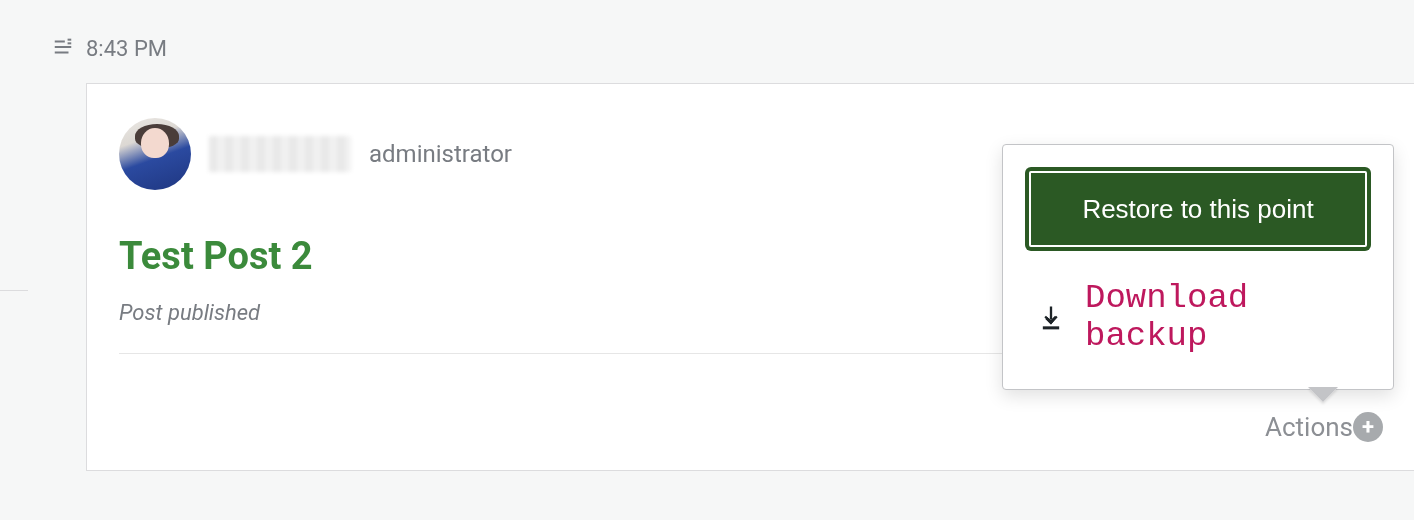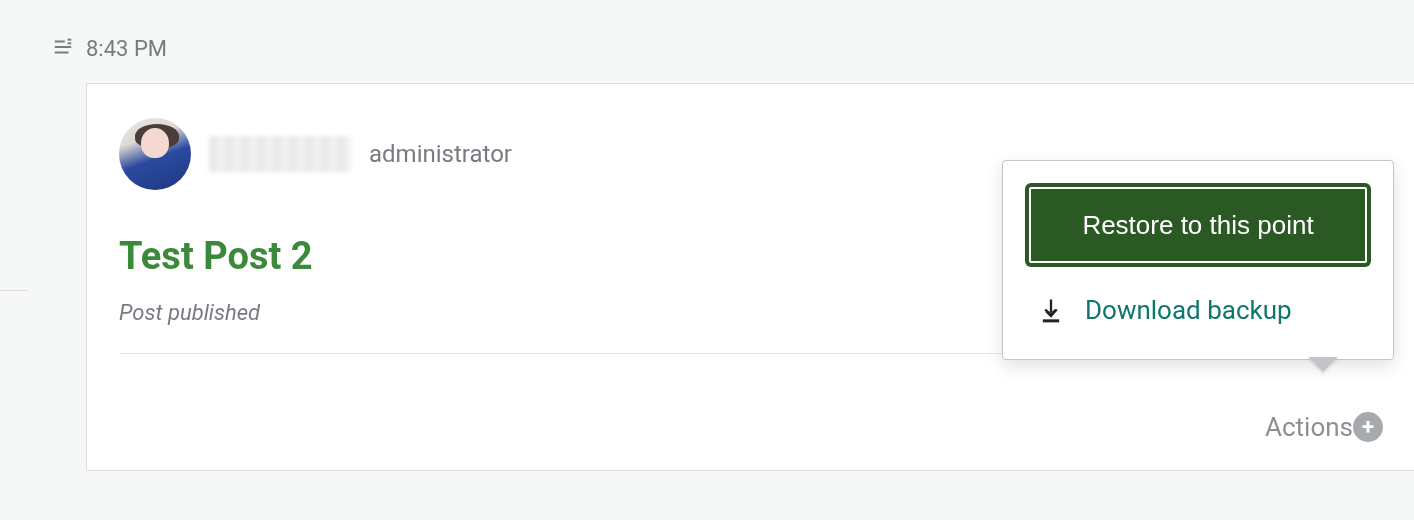--- a/index.html
+++ b/index.html
@@ -122,21 +122,21 @@
       display: inline-flex;
       align-items: center;
       justify-content: center;
       color: #ffffff;
       font-size: 22px;
       font-weight: 700;
       line-height: 1;
     }
     .popover {
       position: absolute;
-      top: 160px;
+      top: 144px;
       right: 20px;
       width: 392px;
       background: #ffffff;
       border: 1px solid #c3c4c7;
       border-radius: 4px;
       box-shadow: 0 6px 18px rgba(0,0,0,0.12);
       padding: 22px 22px 14px 22px;
       z-index: 10;
     }
     .restore-btn {
@@ -175,22 +175,23 @@
       align-items: center;
       gap: 20px;
       padding: 28px 8px 20px 12px;
       cursor: pointer;
     }
     .download-icon {
       display: inline-flex;
       color: #1d2327;
     }
     .download-label {
-      font-size: 26px;
-      color: #0f766e;
+      font-size: 34px;
+      color: #be185d;
+      font-family: Liberation Mono, monospace;
     }
     .popover-caret {
       position: absolute;
       bottom: -13px;
       right: 56px;
       width: 0;
       height: 0;
       border-left: 14px solid transparent;
       border-right: 14px solid transparent;
       border-top: 14px solid #ffffff;

